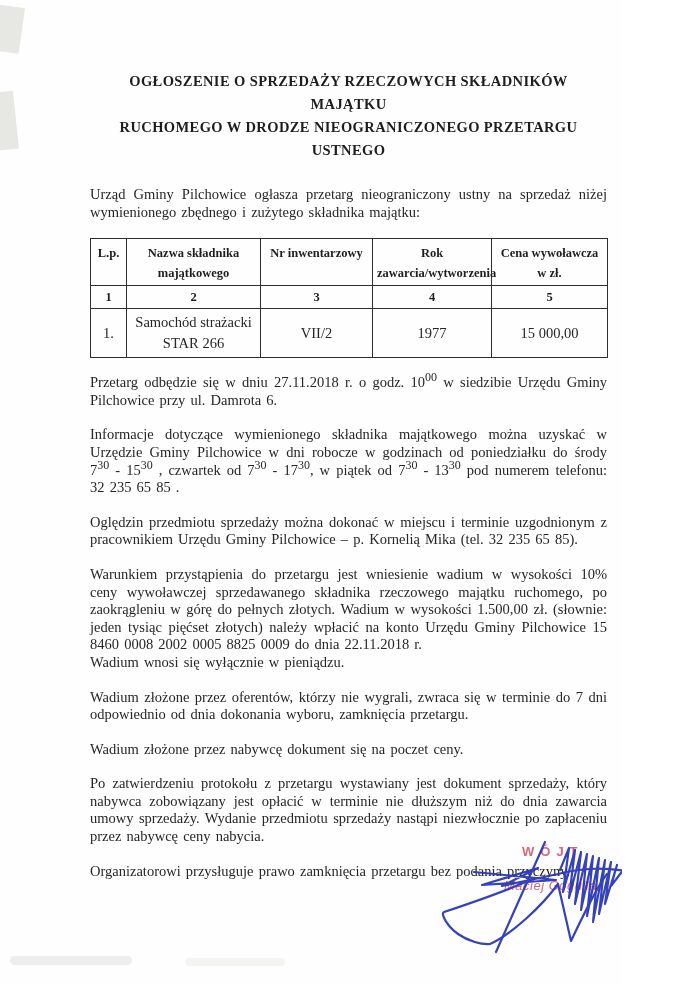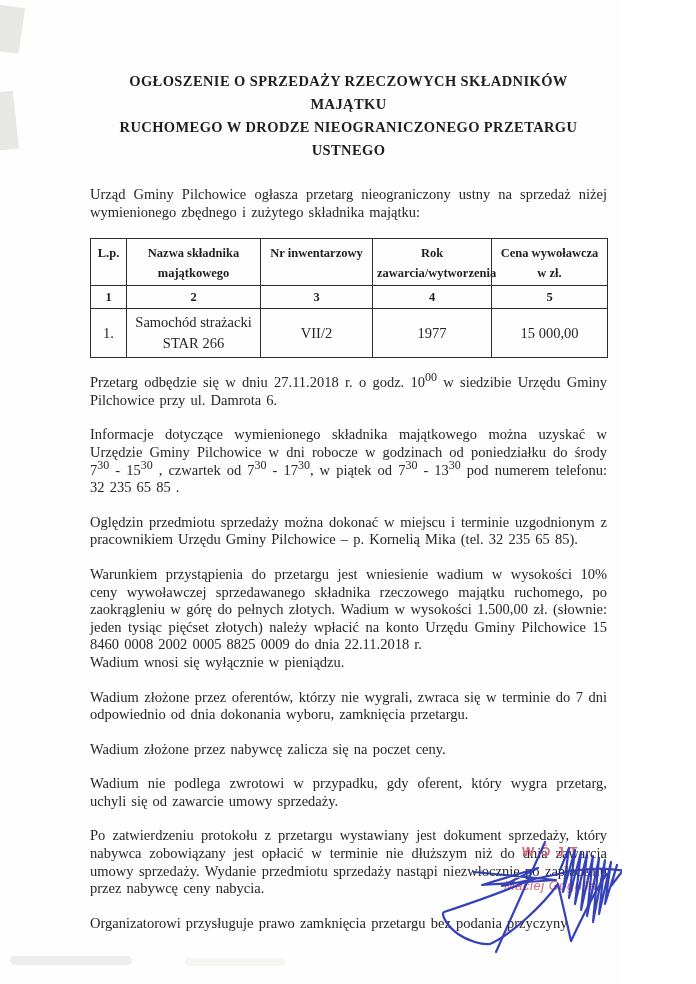--- a/index.html
+++ b/index.html
@@ -136,23 +136,22 @@
 
     <p class="para">Informacje dotyczące wymienionego składnika majątkowego można uzyskać w Urzędzie Gminy Pilchowice w dni robocze w godzinach od poniedziałku do środy 7<sup>30</sup> - 15<sup>30</sup> , czwartek od 7<sup>30</sup> - 17<sup>30</sup>, w piątek od 7<sup>30</sup> - 13<sup>30</sup> pod numerem telefonu: 32 235 65 85 .</p>
 
     <p class="para">Oględzin przedmiotu sprzedaży można dokonać w miejscu i terminie uzgodnionym z pracownikiem Urzędu Gminy Pilchowice – p. Kornelią Mika (tel. 32 235 65 85).</p>
 
     <p class="para tight">Warunkiem przystąpienia do przetargu jest wniesienie wadium w wysokości 10% ceny wywoławczej sprzedawanego składnika rzeczowego majątku ruchomego, po zaokrągleniu w górę do pełnych złotych. Wadium w wysokości 1.500,00 zł. (słownie: jeden tysiąc pięćset złotych)  należy wpłacić na konto Urzędu Gminy Pilchowice 15 8460 0008 2002 0005 8825 0009 do dnia 22.11.2018 r.</p>
     <p class="para">Wadium wnosi się wyłącznie w pieniądzu.</p>
 
     <p class="para">Wadium złożone przez oferentów, którzy nie wygrali, zwraca się w terminie do 7 dni odpowiednio od dnia dokonania wyboru, zamknięcia przetargu.</p>
 
-    <p class="para">Wadium złożone przez nabywcę zalicza się na poczet ceny.</p>
+    <p class="para">Wadium złożone przez nabywcę dokument się na poczet ceny.</p>
 
-    <p class="para">Wadium nie podlega zwrotowi w przypadku, gdy oferent, który wygra przetarg, uchyli się od zawarcie umowy sprzedaży.</p>
 
     <p class="para">Po zatwierdzeniu protokołu z przetargu wystawiany jest dokument sprzedaży, który nabywca zobowiązany jest opłacić w terminie nie dłuższym niż do dnia zawarcia umowy sprzedaży. Wydanie przedmiotu sprzedaży nastąpi niezwłocznie po zapłaceniu przez nabywcę ceny nabycia.</p>
 
     <p class="para">Organizatorowi przysługuje prawo zamknięcia przetargu bez podania przyczyny.</p>
 
   </div>
 
   <div class="signature">
     <div class="stamp-title" style="color: rgb(212, 105, 124);">WÓJT</div>
     <div class="stamp-name" style="color: rgb(212, 105, 124);">Maciej Gogulla</div>

